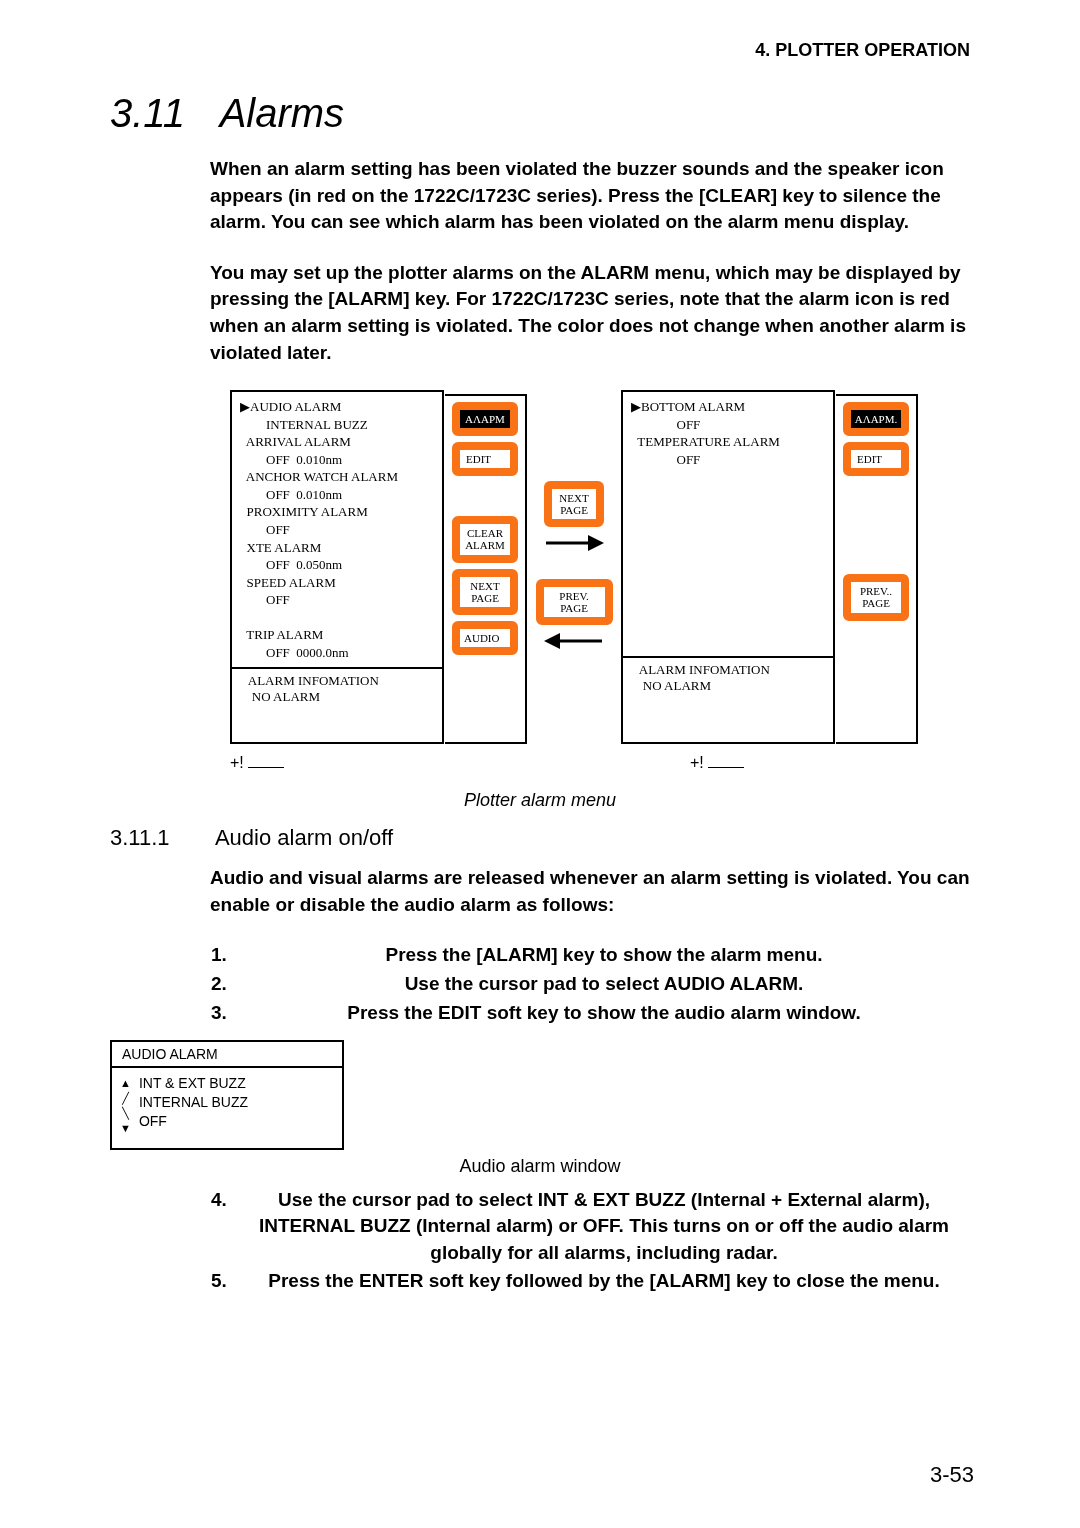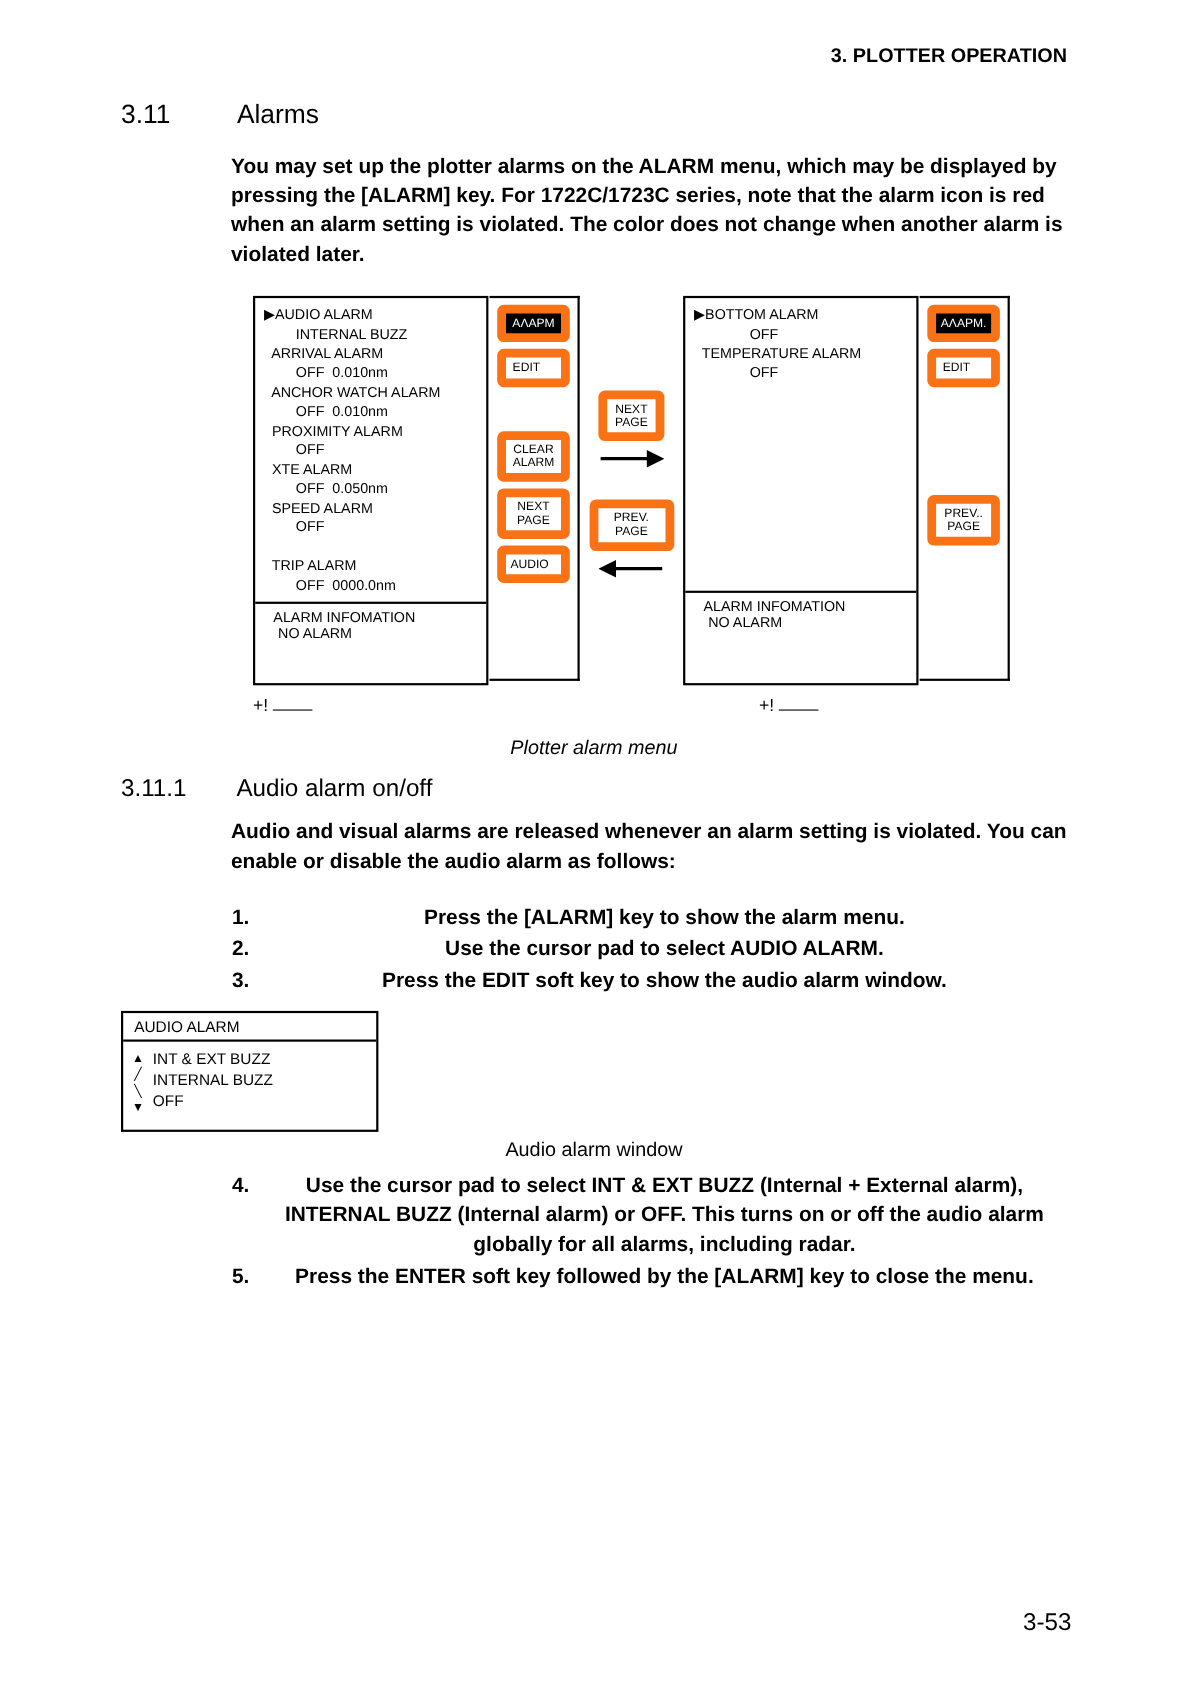--- a/index.html
+++ b/index.html
@@ -16,44 +16,46 @@
     box-sizing: border-box;
     padding: 40px 110px 40px 110px;
   }
   .header-line {
     text-align: right;
     font-weight: bold;
     font-size: 18px;
     margin-bottom: 30px;
   }
   .section-title {
-    font-size: 24px;
+    font-size: 40px;
     margin-bottom: 20px;
+    font-style: italic;
   }
   .section-title .num {
     display: inline-block;
     width: 100px;
   }
   .body-text {
     margin-left: 100px;
     font-size: 19px;
     line-height: 1.4;
     font-weight: bold;
     margin-bottom: 24px;
   }
 
   
   .diagram-wrap {
     margin-left: 120px;
     margin-bottom: 10px;
   }
   .diagram {
     display: flex;
-    align-items: flex-start;
+    align-items: flex-end;
     gap: 1px;
+    font-family: Liberation Serif, serif;
   }
   .menubox {
     border: 2px solid #000;
     background: #fff;
   }
   .menu-left {
     width: 210px;
     height: 350px;
     display: flex;
     flex-direction: column;
@@ -221,27 +223,28 @@
     bottom: 40px;
     right: 106px;
     font-size: 22px;
   }
 </style>
 </head>
 <body>
 
 <div class="page">
 
-  <div class="header-line">3. PLOTTER OPERATION</div>
+  <div class="header-line">4. PLOTTER OPERATION</div>
 
   <div class="section-title">
     <span class="num">3.11</span>
     <span>Alarms</span>
   </div>
 
+  <div class="body-text">When an alarm setting has been violated the buzzer sounds and the speaker icon appears (in red on the 1722C/1723C series). Press the [CLEAR] key to silence the alarm. You can see which alarm has been violated on the alarm menu display.</div>
   <div class="body-text">You may set up the plotter alarms on the ALARM menu, which may be displayed by pressing the [ALARM] key. For 1722C/1723C series, note that the alarm icon is red when an alarm setting is violated. The color does not change when another alarm is violated later.</div>
 
   <div class="diagram-wrap">
     <div class="diagram">
 
       <div class="menubox menu-left">
         <div class="menu-content">▶AUDIO ALARM
         INTERNAL BUZZ
   ARRIVAL ALARM
         OFF  0.010nm

